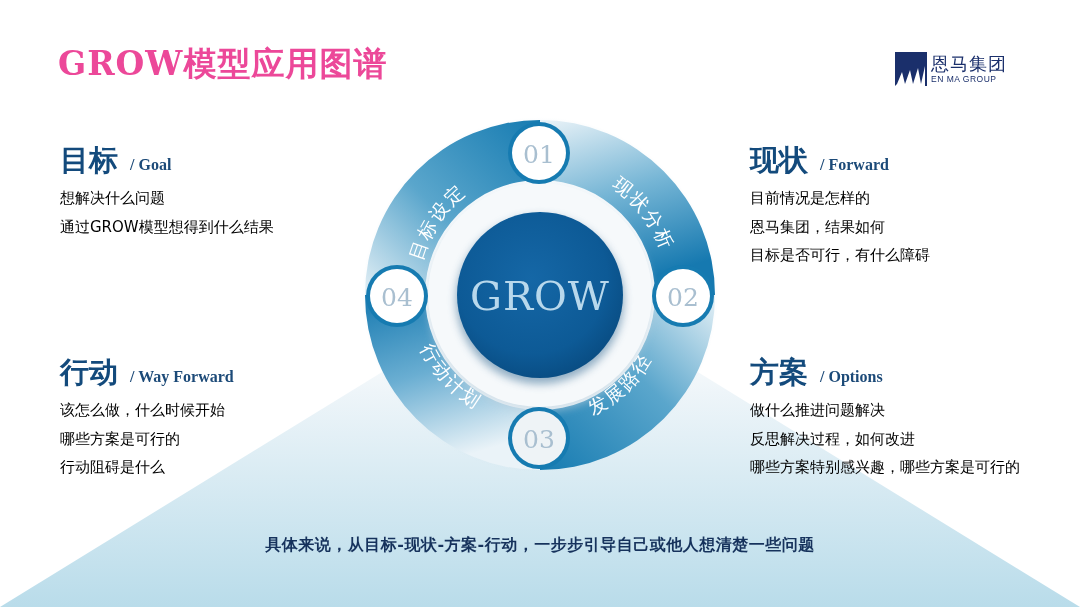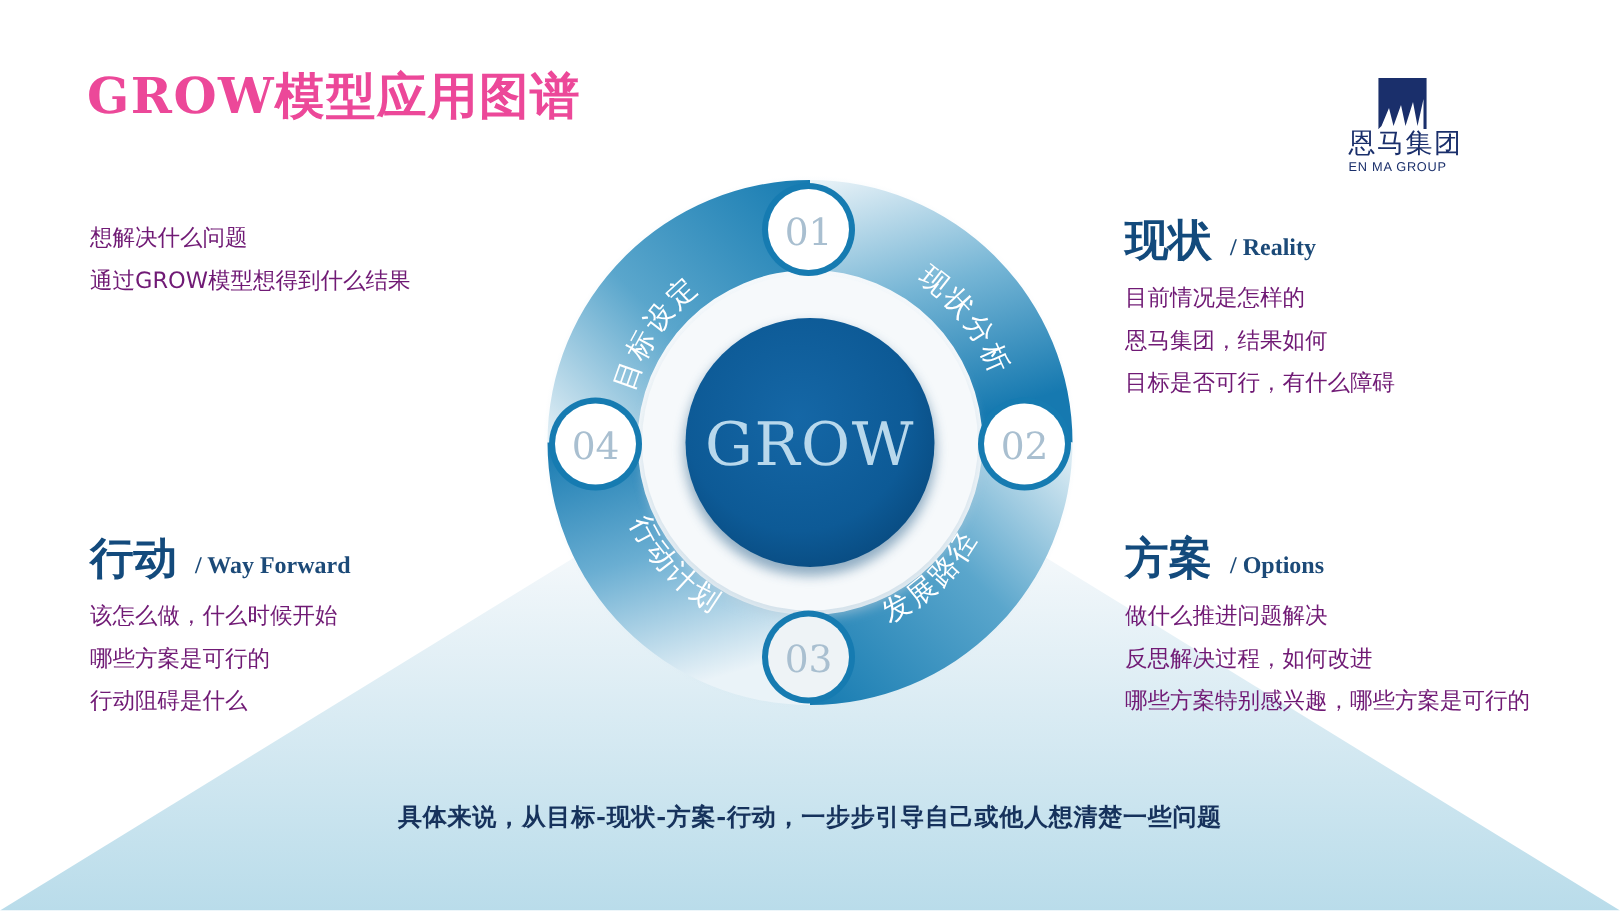--- a/index.html
+++ b/index.html
@@ -11,40 +11,40 @@
   .bg-pyramid {
     position: absolute; left: 0; top: 0; width: 1080px; height: 607px;
   }
   .page-title {
     position: absolute; left: 58px; top: 42px;
     font-family: "DejaVu Serif", "Liberation Serif", serif;
     font-size: 33px; font-weight: bold; color: #ec4899; letter-spacing: 1px;
     margin: 0; line-height: 44px;
   }
   .logo {
-    position: absolute; left: 895px; top: 52px; display: flex; align-items: center; flex-direction: column;
+    position: absolute; left: 895px; top: 52px; display: flex; align-items: center;
   }
   .logo-mark { width: 32px; height: 34px; background: #1a2f6b; position: relative; overflow: hidden; }
   .logo-text { margin-left: 4px; display: flex; flex-direction: column; }
   .logo-cn { font-size: 18px; color: #1a2f6b; line-height: 20px; font-family: "DejaVu Serif", serif; letter-spacing: 1px; }
   .logo-en { font-size: 8.5px; color: #1a2f6b; line-height: 10px; font-family: "Liberation Sans", sans-serif; letter-spacing: 0.5px; }
 
   .section { position: absolute; }
   .sec-head { display: flex; align-items: baseline; height: 40px; }
   .sec-title {
     font-family: "DejaVu Serif", "Liberation Serif", serif;
     font-size: 29px; color: #134a7c; font-weight: bold; line-height: 40px;
   }
   .sec-sub {
     margin-left: 12px;
     font-family: "Liberation Serif", "DejaVu Serif", serif;
     font-size: 16px; color: #1c4a78; font-weight: bold;
   }
   .sec-lines { margin-top: 4px; }
-  .sec-line { font-size: 15px; color: #701a75; line-height: 28.5px; white-space: nowrap; }
+  .sec-line { font-size: 15px; color: #000000; line-height: 28.5px; white-space: nowrap; }
 
   .diagram { position: absolute; left: 355px; top: 110px; width: 370px; height: 370px; }
   .diagram svg { position: absolute; left: 0; top: 0; }
 
   .summary {
     position: absolute; left: 0; width: 1080px; top: 535px; text-align: center;
     font-family: "DejaVu Serif", "Liberation Serif", serif;
     font-size: 16px; font-weight: bold; color: #16325c; letter-spacing: 0.5px;
   }
 </style>
@@ -71,30 +71,34 @@
       <path d="M2 32 L7 20 L10 32 L15 18 L18 32 L23 16 L26 32 L30 14 L30 34 L0 34 Z" fill="#ffffff"></path>
     </svg>
   </div>
   <div class="logo-text">
     <span class="logo-cn">恩马集团</span>
     <span class="logo-en">EN MA GROUP</span>
   </div>
 </div>
 
 <div class="section" style="left:60px; top:140px;">
+  <div class="sec-head">
+    <span class="sec-title">目标</span>
+    <span class="sec-sub">/ Goal</span>
+  </div>
   <div class="sec-lines">
     <div class="sec-line">想解决什么问题</div>
     <div class="sec-line">通过GROW模型想得到什么结果</div>
   </div>
 </div>
 
 <div class="section" style="left:750px; top:140px;">
   <div class="sec-head">
     <span class="sec-title">现状</span>
-    <span class="sec-sub">/ Reality</span>
+    <span class="sec-sub">/ Forward</span>
   </div>
   <div class="sec-lines">
     <div class="sec-line">目前情况是怎样的</div>
     <div class="sec-line">恩马集团，结果如何</div>
     <div class="sec-line">目标是否可行，有什么障碍</div>
   </div>
 </div>
 
 <div class="section" style="left:60px; top:352px;">
   <div class="sec-head">

